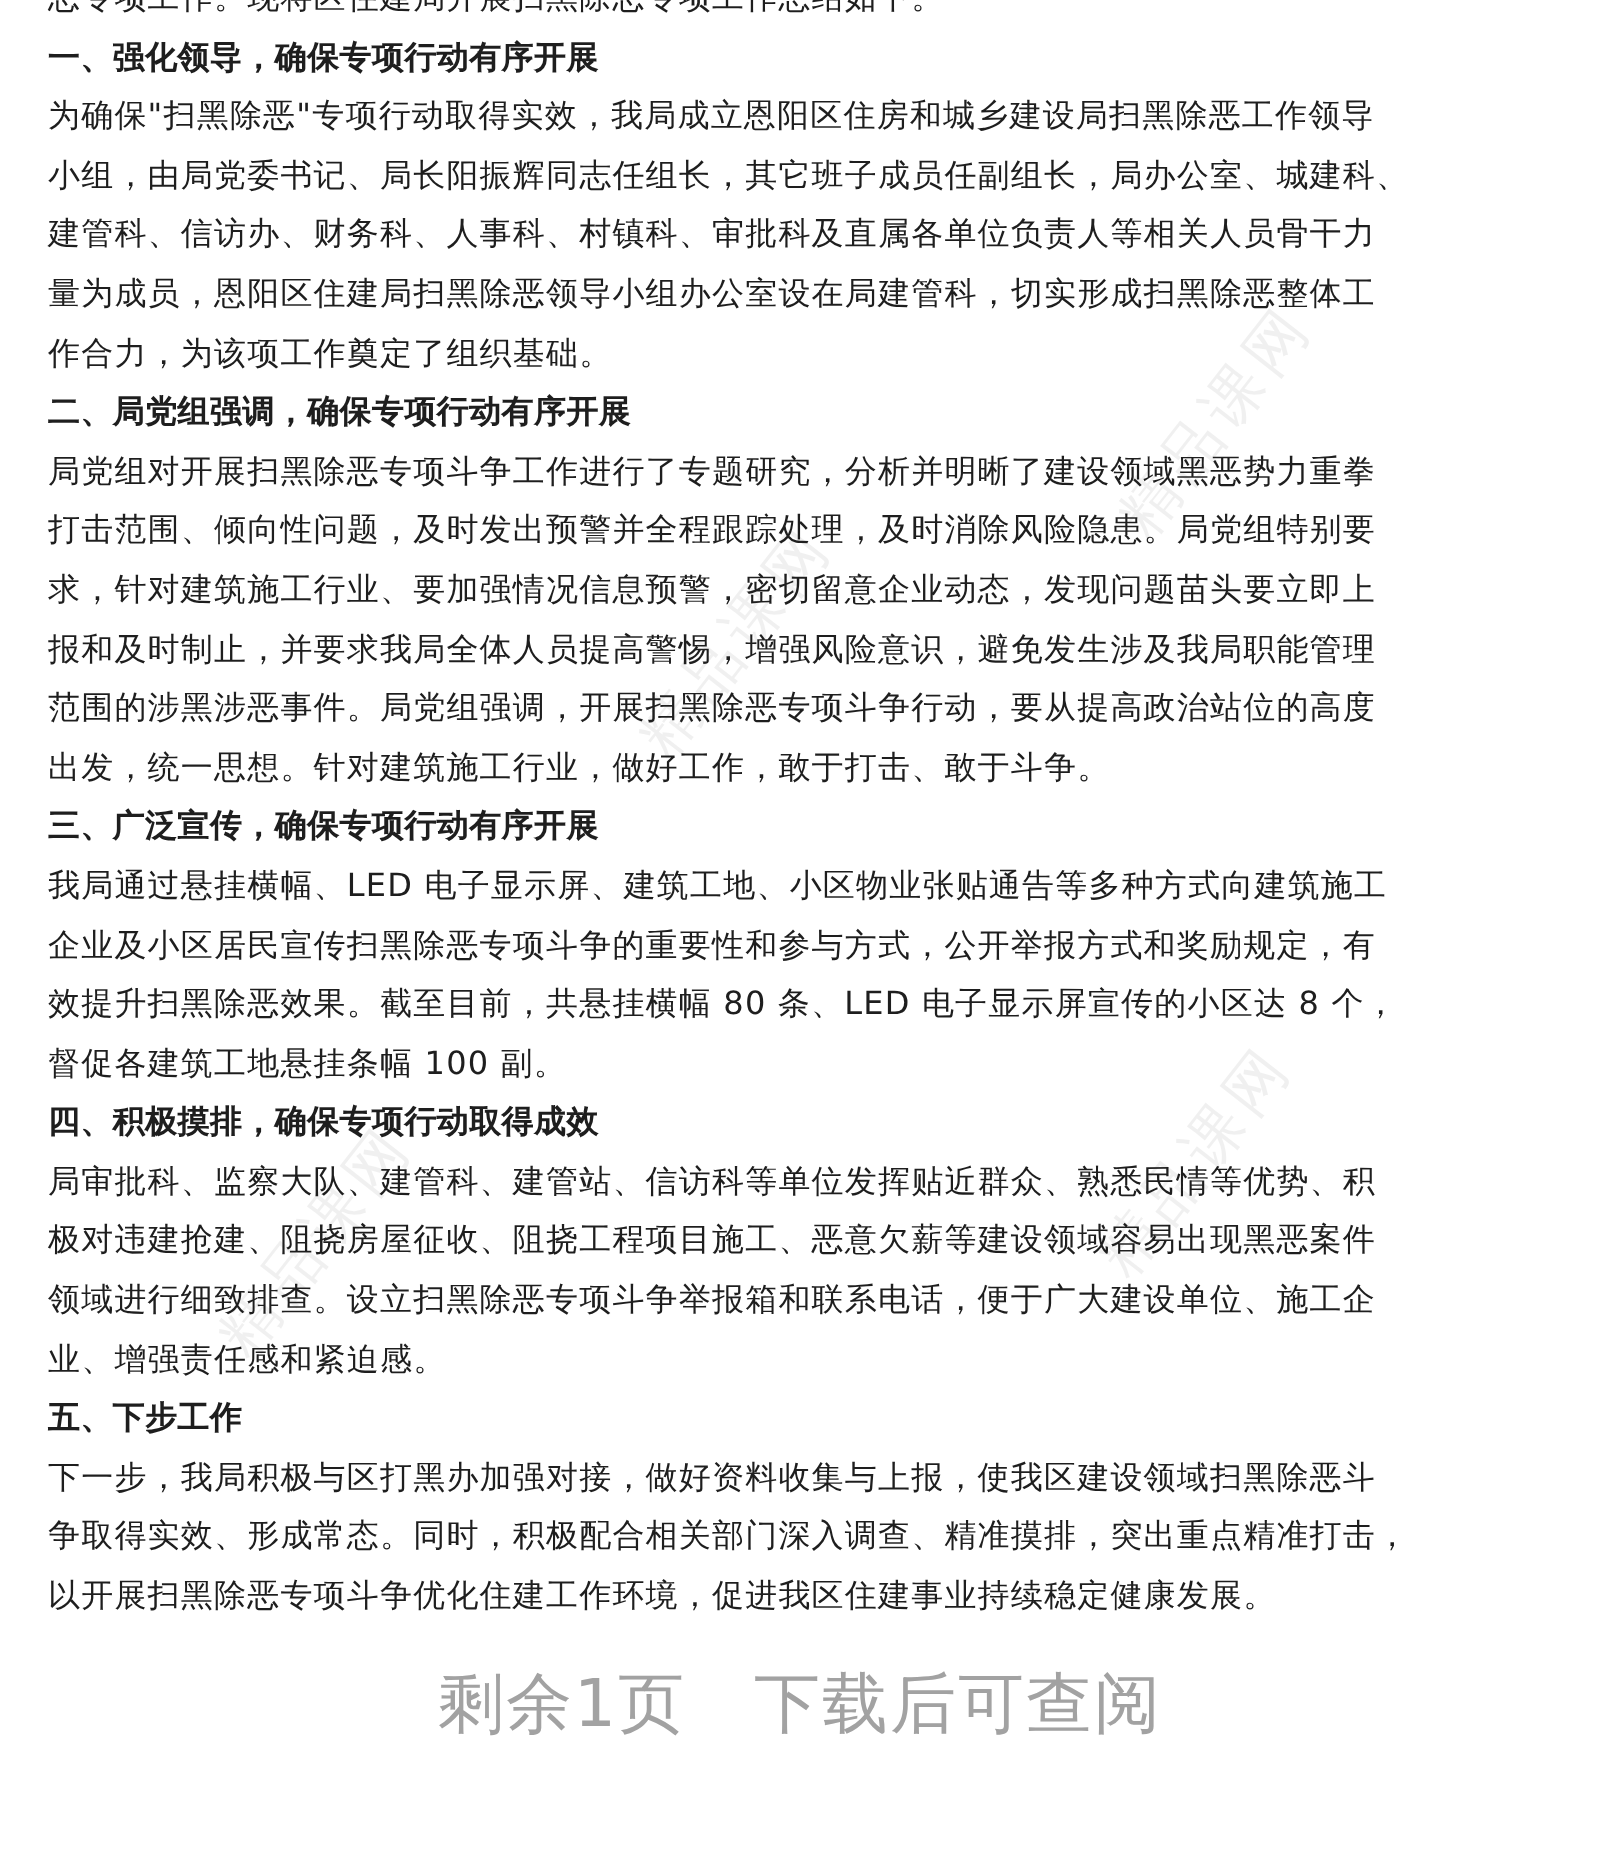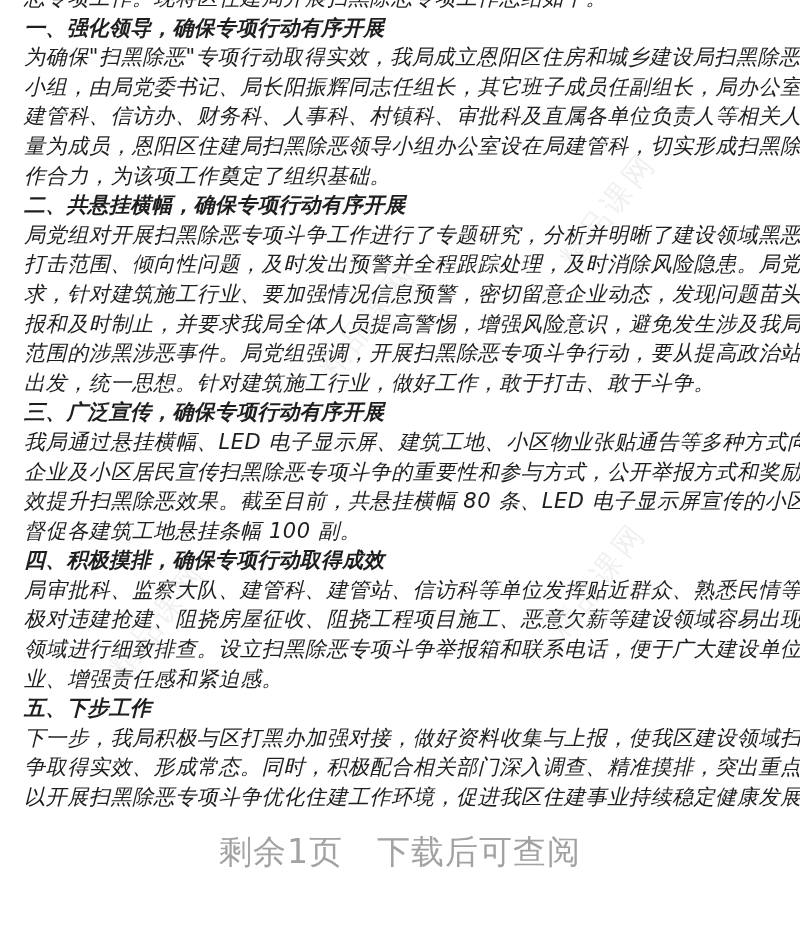--- a/index.html
+++ b/index.html
@@ -15,26 +15,25 @@
     font-family: "DejaVu Sans", "Liberation Sans", sans-serif;
     color: #1e1e1e;
   }
   .doc {
     position: absolute;
     left: 24px;
     top: -16px;
     width: 756px;
   }
   .line {
-    font-size: 21px;
+    font-size: 16px;
     line-height: 29.6px;
     height: 29.6px;
     white-space: nowrap;
     letter-spacing: 0.6px;
-    font-style: italic;
   }
   .heading {
     font-weight: bold;
     letter-spacing: 0.2px;
   }
   .watermark {
     position: absolute;
     color: rgba(0,0,0,0.06);
     font-size: 30px;
     transform: rotate(-52deg);
@@ -72,21 +71,21 @@
   <div>
     <div class="line heading">一、强化领导，确保专项行动有序开展</div>
     <div class="line">为确保"扫黑除恶"专项行动取得实效，我局成立恩阳区住房和城乡建设局扫黑除恶工作领导</div>
     <div class="line">小组，由局党委书记、局长阳振辉同志任组长，其它班子成员任副组长，局办公室、城建科、</div>
     <div class="line">建管科、信访办、财务科、人事科、村镇科、审批科及直属各单位负责人等相关人员骨干力</div>
     <div class="line">量为成员，恩阳区住建局扫黑除恶领导小组办公室设在局建管科，切实形成扫黑除恶整体工</div>
     <div class="line">作合力，为该项工作奠定了组织基础。</div>
   </div>
 
   <div>
-    <div class="line heading">二、共悬挂横幅，确保专项行动有序开展</div>
+    <div class="line heading">二、局党组强调，确保专项行动有序开展</div>
     <div class="line">局党组对开展扫黑除恶专项斗争工作进行了专题研究，分析并明晰了建设领域黑恶势力重拳</div>
     <div class="line">打击范围、倾向性问题，及时发出预警并全程跟踪处理，及时消除风险隐患。局党组特别要</div>
     <div class="line">求，针对建筑施工行业、要加强情况信息预警，密切留意企业动态，发现问题苗头要立即上</div>
     <div class="line">报和及时制止，并要求我局全体人员提高警惕，增强风险意识，避免发生涉及我局职能管理</div>
     <div class="line">范围的涉黑涉恶事件。局党组强调，开展扫黑除恶专项斗争行动，要从提高政治站位的高度</div>
     <div class="line">出发，统一思想。针对建筑施工行业，做好工作，敢于打击、敢于斗争。</div>
   </div>
 
   <div>
     <div class="line heading">三、广泛宣传，确保专项行动有序开展</div>

